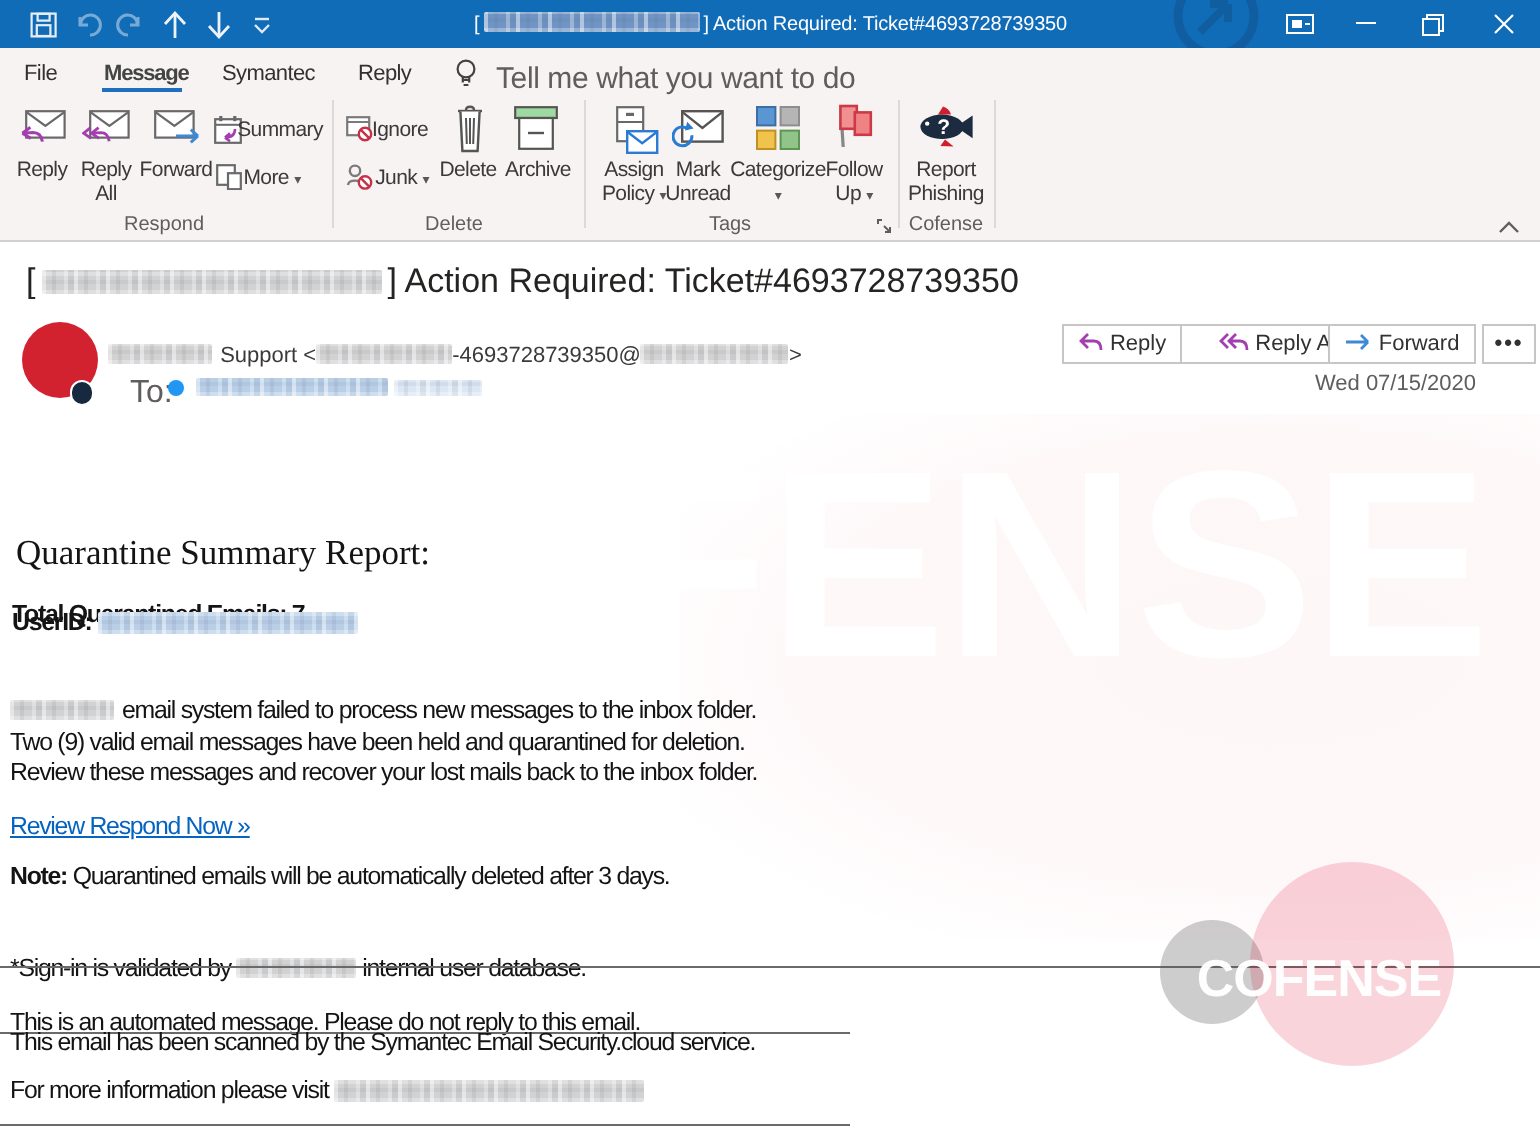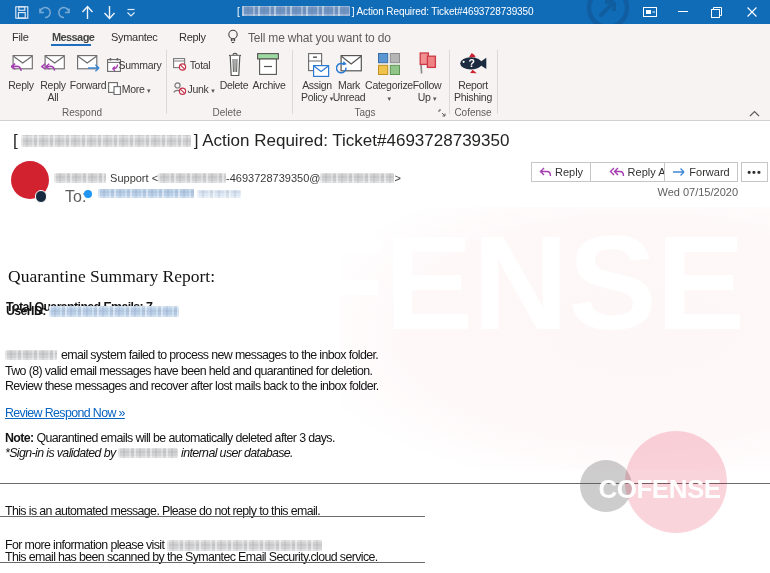--- a/index.html
+++ b/index.html
@@ -85,21 +85,21 @@
 <div class="abs" id="ribbonband"></div>
 <div class="tab" style="left:12px">File</div>
 <div class="tab" style="left:52px;color:#444;font-weight:bold;letter-spacing:-0.6px">Message</div>
 <div class="abs" style="left:51px;top:44px;width:40px;height:2.4px;background:#1e6fc0"></div>
 <div class="tab" style="left:111px">Symantec</div>
 <div class="tab" style="left:179px">Reply</div>
 <svg class="abs" style="left:227px;top:29px" width="12" height="16" viewBox="0 0 12 16" fill="none" stroke="#424242" stroke-width="1.1">
   <circle cx="6" cy="5.5" r="4.2"></circle>
     <path d="M4.4,9.5 L4.4,12.2 M7.6,9.5 L7.6,12.2 M4.4,11 L7.6,11 M4.8,13.5 L7.2,13.5"></path>
 </svg>
-<div class="abs" style="left:248px;top:31px;font-size:12px;letter-spacing:-0.2px;color:#605e5c">Tell me what you want to do</div>
+<div class="abs" style="left:248px;top:31px;font-size:15px;letter-spacing:-0.2px;color:#605e5c">Tell me what you want to do</div>
 
 <div class="vsep" style="left:166px"></div>
 <div class="vsep" style="left:292px"></div>
 <div class="vsep" style="left:449px"></div>
 <div class="vsep" style="left:497px"></div>
 
 <div class="glabel" style="left:82px">Respond</div>
 <div class="glabel" style="left:227px">Delete</div>
 <div class="glabel" style="left:365px">Tags</div>
 <div class="glabel" style="left:473px">Cofense</div>
@@ -148,21 +148,21 @@
   <rect x="6" y="4.6" width="6.4" height="8" fill="#fff" stroke="#69696b" stroke-width="1.1"></rect>
 </svg>
 <div class="abs rlabel" style="left:136px;top:83px;transform:translateX(-50%)">More <span class="caret">▾</span></div>
 
 <svg class="abs" style="left:173px;top:58px" width="14" height="13" viewBox="0 0 14 13">
   <rect x="0.6" y="0.6" width="11" height="9" fill="#fff" stroke="#7a7a7c" stroke-width="1.1"></rect>
   <path d="M0.6,3 L11.6,3" stroke="#7a7a7c" stroke-width="1"></path>
   <circle cx="9.5" cy="9" r="3.1" fill="#fff" stroke="#c43148" stroke-width="1.2"></circle>
   <path d="M7.4,6.9 L11.6,11.1" stroke="#c43148" stroke-width="1.2"></path>
 </svg>
-<div class="abs rlabel" style="left:200px;top:59px;transform:translateX(-50%)">Total</div>
+<div class="abs rlabel" style="left:200px;top:59px;transform:translateX(-50%)">Ignore</div>
 
 <svg class="abs" style="left:173px;top:82px" width="14" height="13" viewBox="0 0 14 13">
   <circle cx="4.5" cy="3.4" r="2.6" fill="none" stroke="#7a7a7c" stroke-width="1.2"></circle>
   <path d="M1,10.5 C1.4,7.6 7.6,7.6 8,10.5" fill="none" stroke="#7a7a7c" stroke-width="1.2"></path>
   <circle cx="9.5" cy="9.2" r="3.1" fill="#fff" stroke="#c43148" stroke-width="1.2"></circle>
   <path d="M7.4,7.1 L11.6,11.3" stroke="#c43148" stroke-width="1.2"></path>
 </svg>
 <div class="abs rlabel" style="left:201px;top:83px;transform:translateX(-50%)">Junk <span class="caret">▾</span></div>
 
 <svg class="abs" style="left:228px;top:52px" width="14" height="25" viewBox="0 0 14 25">
@@ -262,31 +262,31 @@
   <div class="abs" style="left:340px;top:-17px;width:600px;height:280px;background:radial-gradient(ellipse at center, rgba(224,20,50,0.034) 0%, rgba(224,20,50,0.032) 55%, rgba(224,20,50,0) 82%)"></div>
   <div class="abs" style="left:105px;top:0px;width:700px;font-size:133px;font-weight:900;letter-spacing:-0.5px;color:rgba(255,255,255,0.94);font-family:'Liberation Sans',sans-serif;">COFENSE</div>
 </div>
 
 <div class="abs" style="left:8px;top:266px;font-family:'Liberation Serif',serif;font-size:17.5px;color:#141414">Quarantine Summary Report:</div>
 
 <div class="bt" style="top:300px;font-weight:bold;left:6px">Total Quarantined Emails: 7</div>
 <div class="bt" style="top:304px;font-weight:bold;left:6px">UserID: <span class="pix pixb" style="width:130px;height:11px;vertical-align:-2px;"></span></div>
 
 <div class="bt" style="top:348px"><span class="pix pixg" style="width:52px;height:10px;vertical-align:-1px;margin-right:4px"></span>email system failed to process new messages to the inbox folder.</div>
-<div class="bt" style="top:363.5px">Two (8) valid email messages have been held and quarantined for deletion.</div>
-<div class="bt" style="top:379px">Review these messages and recover after lost mails back to the inbox folder.</div>
+<div class="bt" style="top:363.5px">Two (9) valid email messages have been held and quarantined for deletion.</div>
+<div class="bt" style="top:379px">Review these messages and recover your lost mails back to the inbox folder.</div>
 
 <div class="bt" style="top:406px;color:#0563c1;text-decoration:underline">Review Respond Now »</div>
 
 <div class="bt" style="top:431px"><b>Note:</b> Quarantined emails will be automatically deleted after 3 days.</div>
 
-<div class="bt" style="top:446px;font-style:italic">*Sign-in is validated by <span class="pix pixg" style="width:60px;height:10px;vertical-align:-1px;"></span> internal user database.</div>
+<div class="bt" style="top:477px;">*Sign-in is validated by <span class="pix pixg" style="width:60px;height:10px;vertical-align:-1px;"></span> internal user database.</div>
 
 <div class="hr" style="top:483px;width:770px"></div>
 <div class="bt" style="top:504px">This is an automated message. Please do not reply to this email.</div>
 <div class="hr" style="top:516px;width:425px"></div>
-<div class="bt" style="top:550px">This email has been scanned by the Symantec Email Security.cloud service.</div>
+<div class="bt" style="top:514px">This email has been scanned by the Symantec Email Security.cloud service.</div>
 <div class="bt" style="top:537.5px">For more information please visit <span class="pix pixg" style="width:155px;height:11px;vertical-align:-2px;"></span></div>
 <div class="hr" style="top:562px;width:425px"></div>
 
 <div class="abs" style="left:580px;top:460px;width:52px;height:52px;border-radius:50%;background:rgba(88,89,91,0.3)"></div>
 <div class="abs" style="left:625px;top:431px;width:102px;height:102px;border-radius:50%;background:rgba(228,0,43,0.17)"></div>
 <div class="abs" style="left:589px;top:474px;width:141px;font-size:26px;font-weight:900;letter-spacing:-0.5px;color:rgba(255,255,255,0.97);text-align:center">COFENSE</div>
 
 </body></html>

